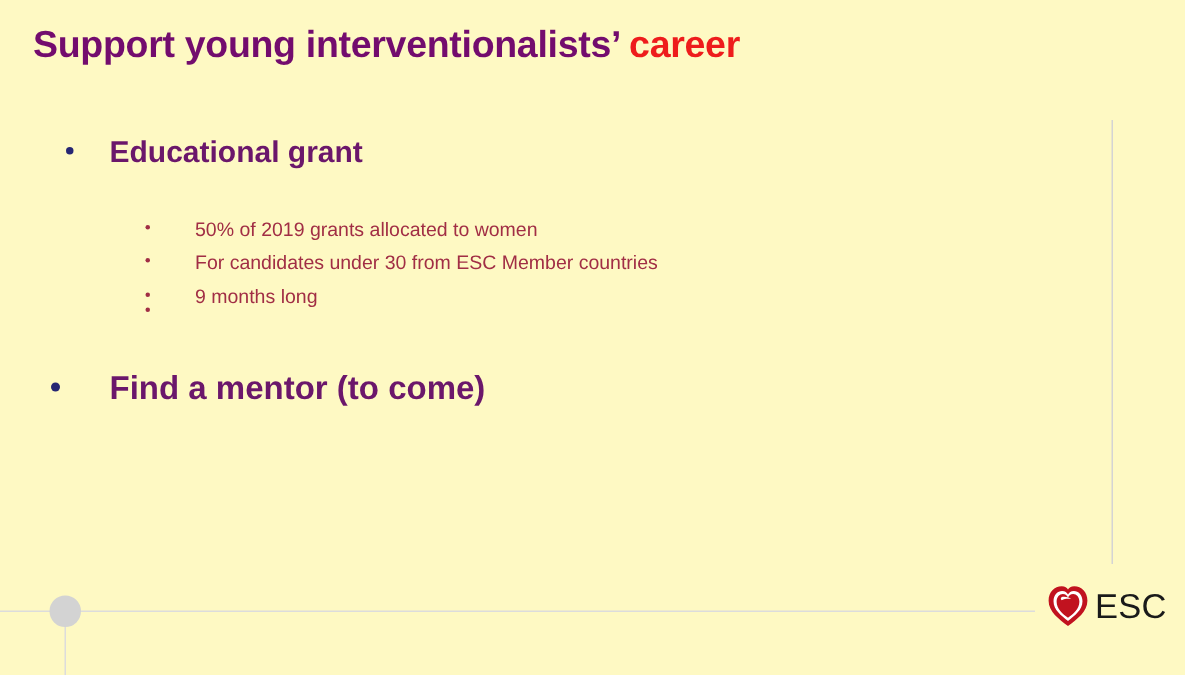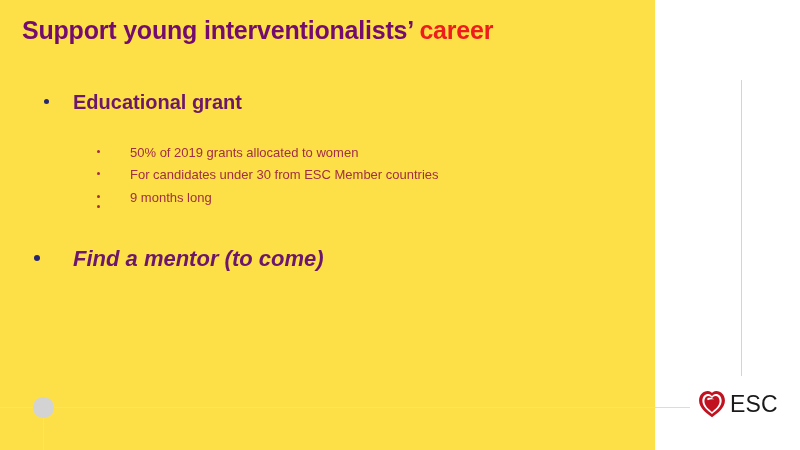--- a/index.html
+++ b/index.html
@@ -8,23 +8,23 @@
   }
   body {
     width: 800px;
     height: 450px;
     background: #ffffff;
     font-family: "Liberation Sans", sans-serif;
     overflow: hidden;
   }
   .slide {
     position: relative;
-    width: 655px;
+    width: 790px;
     height: 450px;
-    background: #fde047;
+    background: #fef9c3;
   }
 
   
   .slide-title {
     position: absolute;
     left: 22px;
     top: 15px;
     font-size: 25px;
     font-weight: bold;
     letter-spacing: -0.2px;
@@ -59,21 +59,20 @@
     left: 44px;
     top: 91px;
     font-size: 20px;
   }
   #l1-grant .l1-text { margin-left: 24px; }
 
   #l1-mentor {
     left: 34px;
     top: 246px;
     font-size: 22px;
-    font-style: italic;
   }
   #l1-mentor .l1-bullet {
     width: 6px;
     height: 6px;
   }
   #l1-mentor .l1-text { margin-left: 33px; }
 
   
   .l2-list {
     position: absolute;

